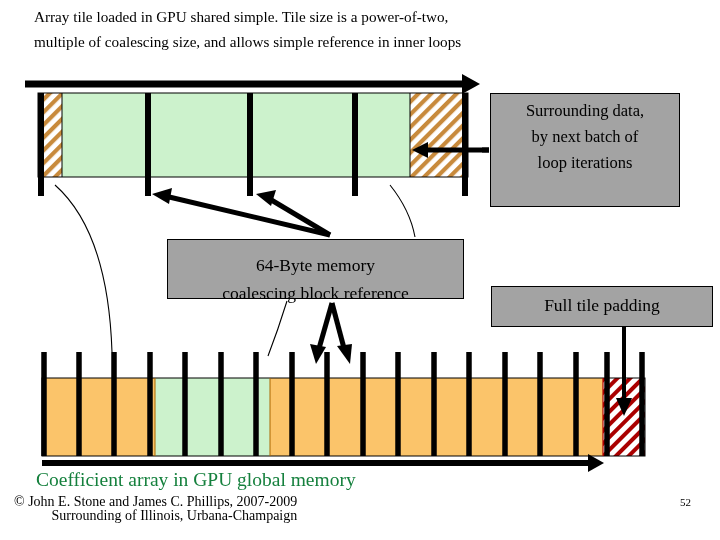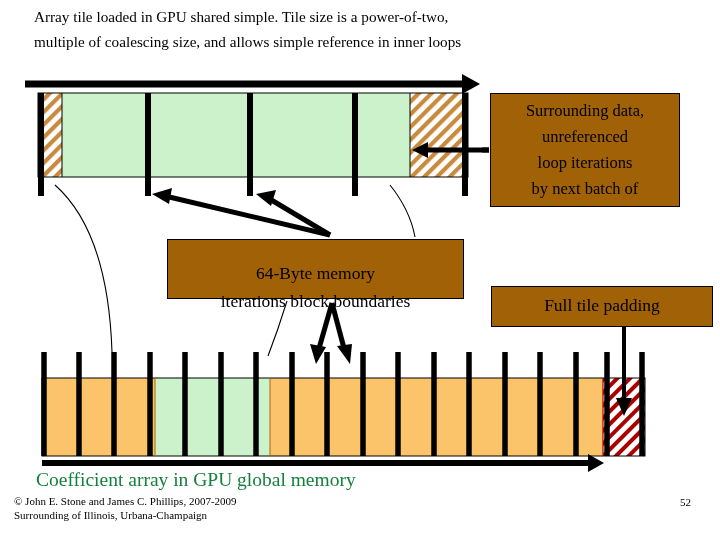--- a/index.html
+++ b/index.html
@@ -22,56 +22,57 @@
     letter-spacing:0px;
   }
   .heading div{white-space:nowrap;}
 
   
   #diagram{position:absolute;left:0;top:0;width:720px;height:540px;}
 
   
   .callout{
     position:absolute;
-    background:#a16207;
+    background:#a3a3a3;
     border:1px solid #000;
     box-sizing:border-box;
     text-align:center;
     color:#000;
     font-family:"Liberation Serif", serif;
   }
   #box-surrounding{
     left:490px;top:93px;width:190px;height:114px;
     font-size:16.5px;line-height:26px;
     padding-top:4px;
   }
   #box-coalescing{
     left:167px;top:239px;width:297px;height:60px;
     font-size:17.5px;line-height:28px;
-    padding-top:19px;
+    padding-top:11px;
   }
   #box-padding{
     left:491px;top:286px;width:222px;height:41px;
     font-size:17.5px;line-height:37px;
   }
 
   
   .caption-main{
     position:absolute;
     left:36px;top:469px;
     font-size:19.5px;
     color:#15803d;
     white-space:nowrap;
   }
   .copyright{
     position:absolute;
     left:14px;top:495px;
-    font-size:11px;
+    font-size:14px;
     line-height:13.5px;
     color:#000;
+    text-align:right;
   }
   .copyright div{white-space:nowrap;}
   .pagenum{
     position:absolute;
     left:680px;top:496px;
     font-size:11px;
     color:#000;
     text-align:center;
   }
 </style>
@@ -197,28 +198,27 @@
     </g>
 
     <g>
       <line x1="42" y1="463" x2="592" y2="463" stroke="#000" stroke-width="6"></line>
       <path d="M 588 454 L 604 463 L 588 472 z" fill="#000"></path>
     </g>
   </svg>
 
   <div class="callout" id="box-surrounding">
     <div>Surrounding data,</div>
-    <div>unreferenced</div>
+    <div>by next batch of</div>
     <div>loop iterations</div>
-    <div>by next batch of</div>
   </div>
 
   <div class="callout" id="box-coalescing">
     <div>64-Byte memory</div>
-    <div>iterations block boundaries</div>
+    <div>coalescing block reference</div>
   </div>
 
   <div class="callout" id="box-padding">
     <div>Full tile padding</div>
   </div>
 
   <div class="caption-main">Coefficient array in GPU global memory</div>
 
   <div class="copyright">
     <div>© John E. Stone and James C. Phillips, 2007-2009</div>

